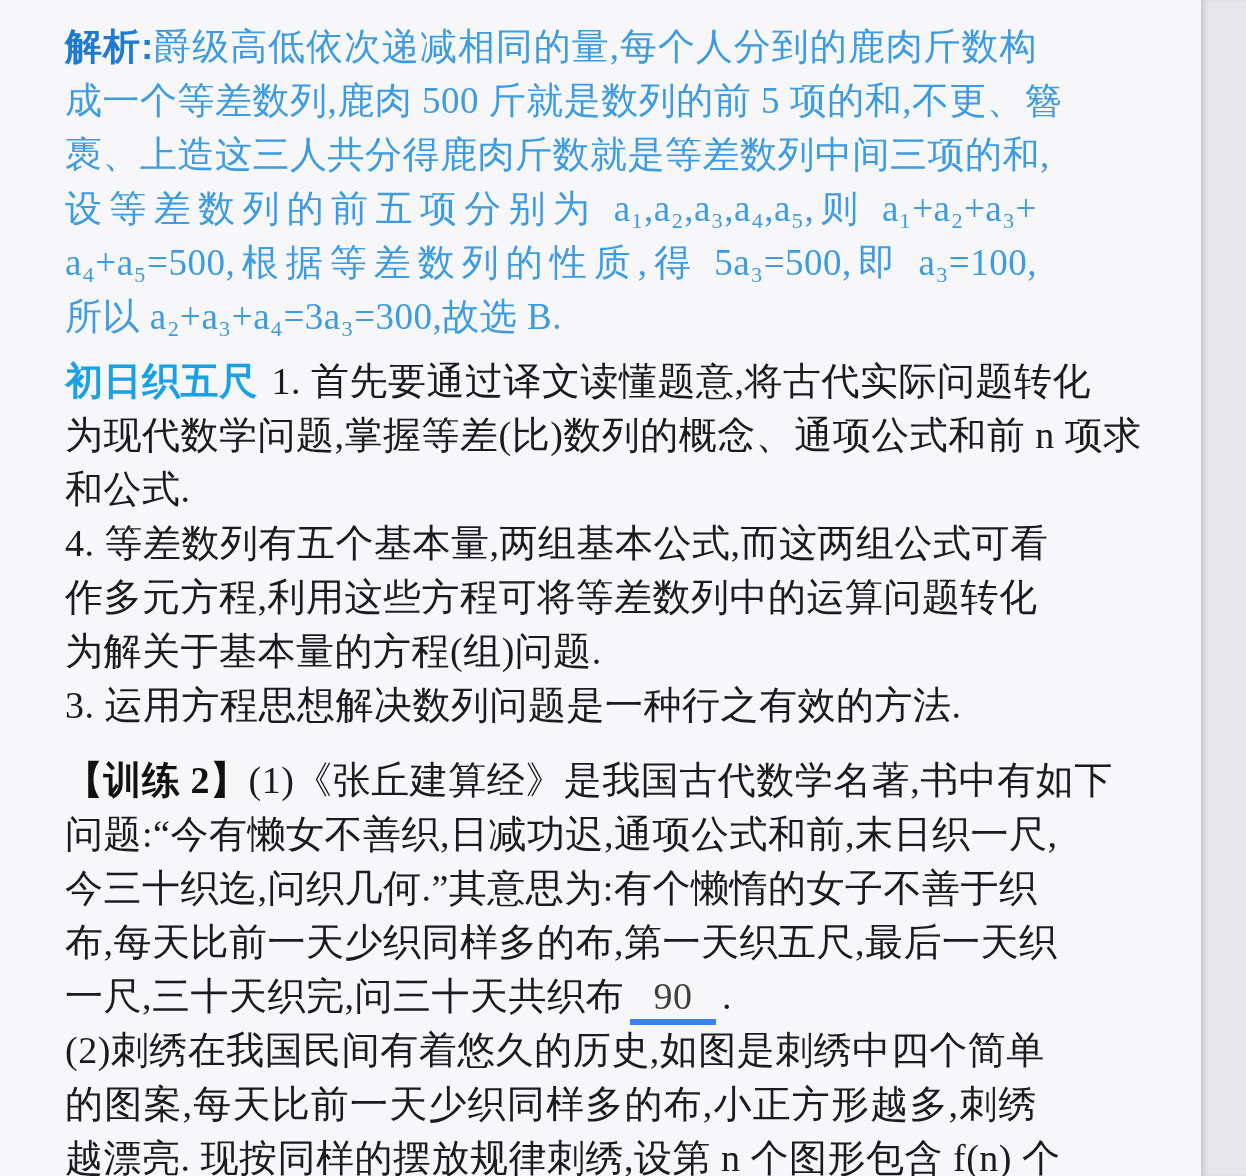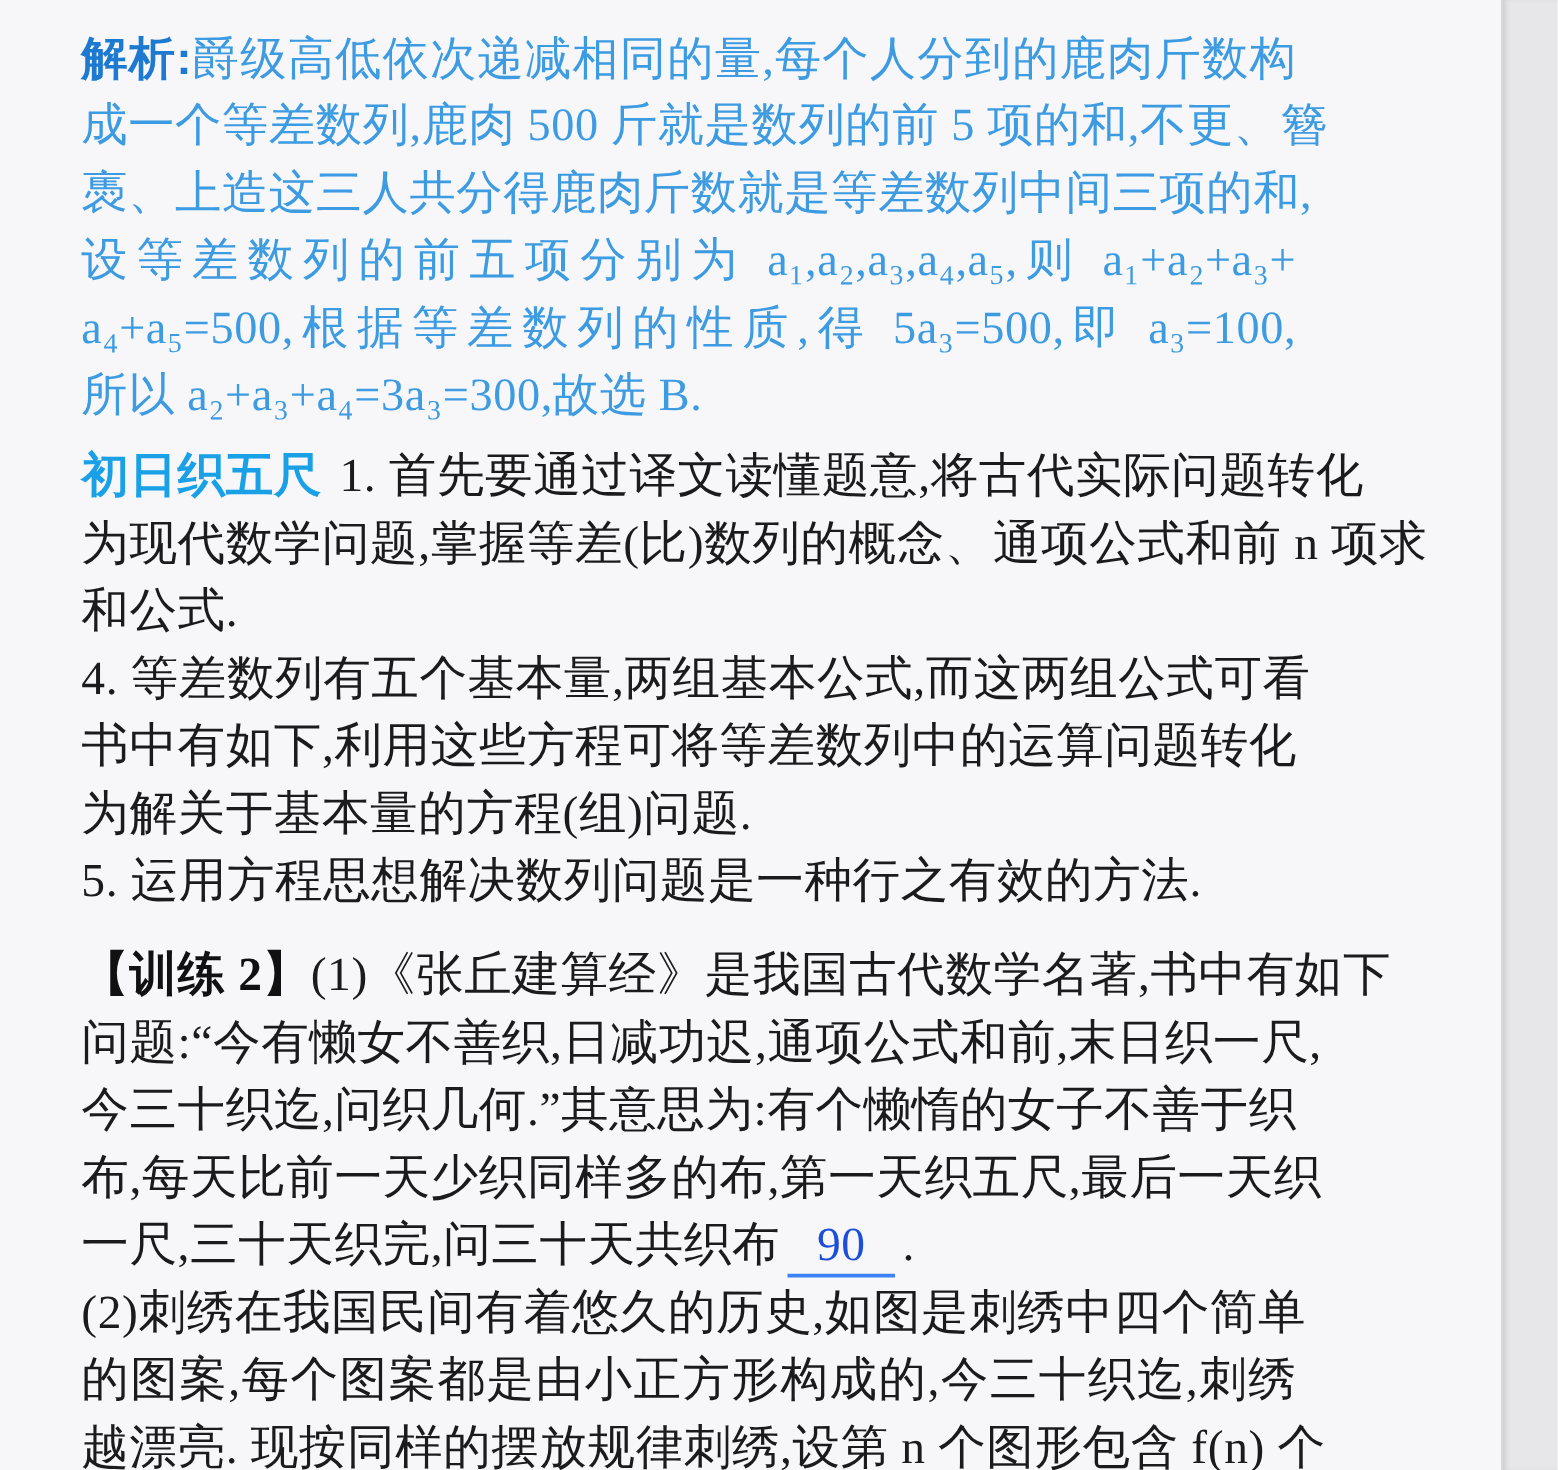--- a/index.html
+++ b/index.html
@@ -46,25 +46,25 @@
     font-family:"Liberation Sans", sans-serif;
     margin-right:14px;
   }
   .training-label{
     font-weight:bold;
     color:#111;
   }
   .gap-method{ margin-top:10px; }
   .gap-training{ margin-top:21px; }
   .blank-answer{
-    color:#1d4ed8;
+    color:#404040;
     display:inline-block;
     min-width:86px;
     text-align:center;
-    border-bottom:3px solid #3b82f6;
+    border-bottom:6px solid #3b82f6;
     margin:0 6px;
     line-height:46px;
   }
 </style>
 </head>
 <body>
 
 <div class="page">
   <div class="page-edge"></div>
 
@@ -77,30 +77,30 @@
       <div class="line blue just">设等差数列的前五项分别为 a₁,a₂,a₃,a₄,a₅,则 a₁+a₂+a₃+</div>
       <div class="line blue just">a₄+a₅=500,根据等差数列的性质,得 5a₃=500,即 a₃=100,</div>
       <div class="line blue">所以 a₂+a₃+a₄=3a₃=300,故选 B.</div>
     </div>
 
     <div class="gap-method">
       <div class="line just"><span class="method-label">初日织五尺</span><span>1. 首先要通过译文读懂题意,将古代实际问题转化</span></div>
       <div class="line just">为现代数学问题,掌握等差(比)数列的概念、通项公式和前 n 项求</div>
       <div class="line">和公式.</div>
       <div class="line just">4. 等差数列有五个基本量,两组基本公式,而这两组公式可看</div>
-      <div class="line just">书中有如下,利用这些方程可将等差数列中的运算问题转化</div>
+      <div class="line just">作多元方程,利用这些方程可将等差数列中的运算问题转化</div>
       <div class="line">为解关于基本量的方程(组)问题.</div>
-      <div class="line">5. 运用方程思想解决数列问题是一种行之有效的方法.</div>
+      <div class="line">3. 运用方程思想解决数列问题是一种行之有效的方法.</div>
     </div>
 
     <div class="gap-training">
       <div class="line just"><span class="training-label">【训练 2】</span><span>(1)《张丘建算经》是我国古代数学名著,书中有如下</span></div>
       <div class="line just">问题:“今有懒女不善织,日减功迟,通项公式和前,末日织一尺,</div>
       <div class="line just">今三十织迄,问织几何.”其意思为:有个懒惰的女子不善于织</div>
       <div class="line just">布,每天比前一天少织同样多的布,第一天织五尺,最后一天织</div>
       <div class="line"><span>一尺,三十天织完,问三十天共织布</span><span class="blank-answer">90</span><span>.</span></div>
       <div class="line just">(2)刺绣在我国民间有着悠久的历史,如图是刺绣中四个简单</div>
-      <div class="line just">的图案,每个图案都是由小正方形构成的,今三十织迄,刺绣</div>
+      <div class="line just">的图案,每天比前一天少织同样多的布,小正方形越多,刺绣</div>
       <div class="line just">越漂亮. 现按同样的摆放规律刺绣,设第 n 个图形包含 f(n) 个</div>
     </div>
 
   </div>
 </div>
 
 </body></html>

